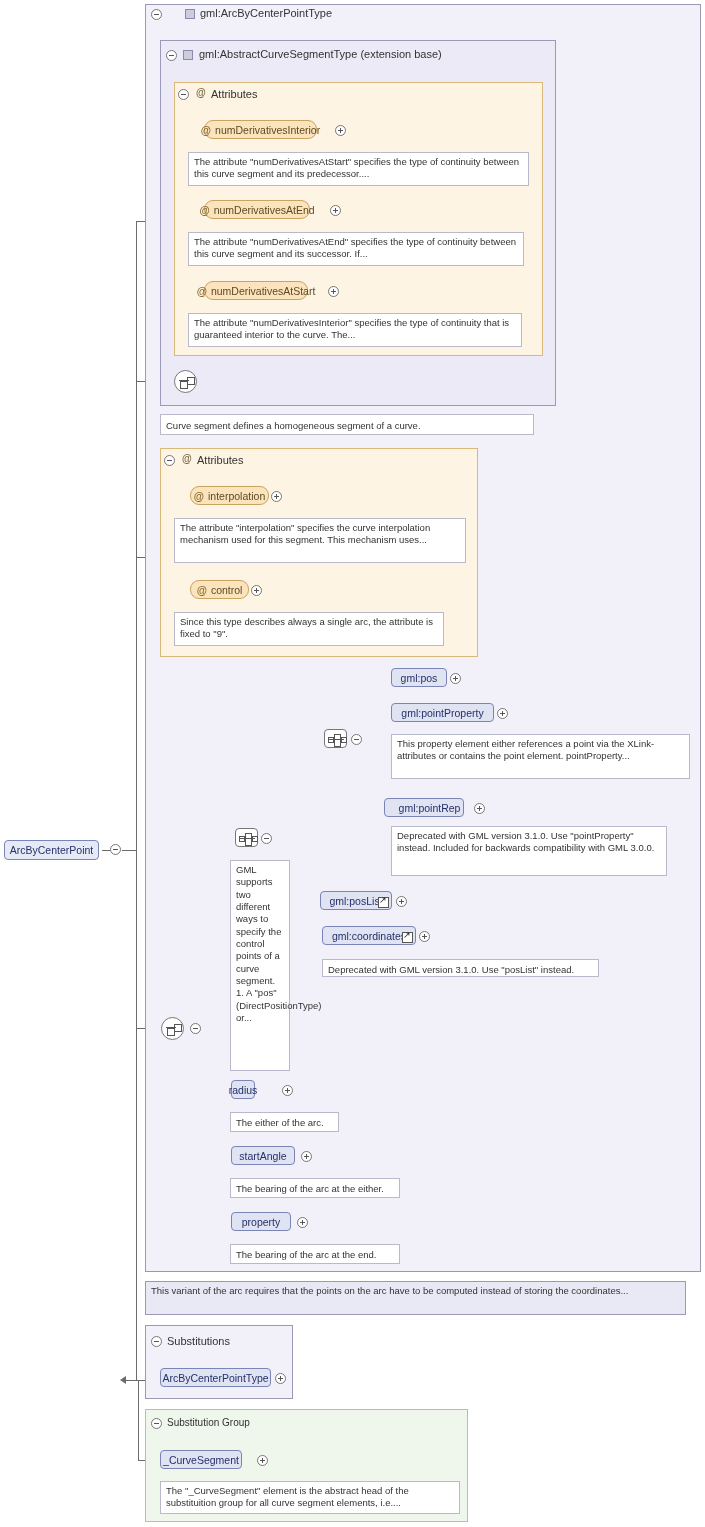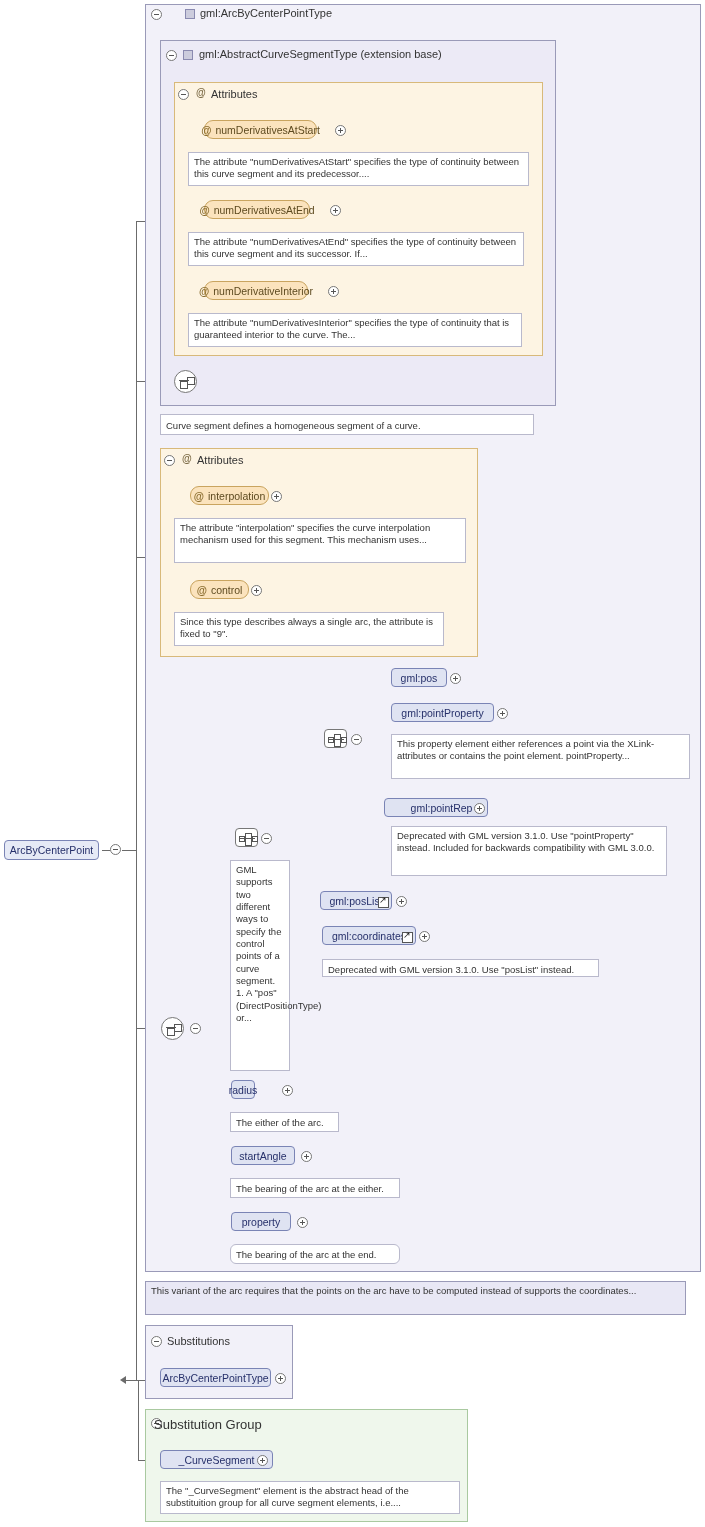--- a/index.html
+++ b/index.html
@@ -180,35 +180,35 @@
 <div class="abs sq" style="left:183px;top:50px;"></div>
 <div class="abs" style="left:199px;top:48px;font-size:11px;">gml:AbstractCurveSegmentType (extension base)</div>
 
 <div class="abs attrbox" style="left:174px;top:82px;width:369px;height:274px;"></div>
 <div class="abs circ" style="left:178px;top:89px;"></div>
 <div class="abs aticon" style="left:196px;top:87px;">@</div>
 <div class="abs" style="left:211px;top:88px;font-size:11px;">Attributes</div>
 
 <div class="abs pill pill-attr" style="left:204px;top:120px;width:113px;">
   <span class="at">@</span>
-  <span>numDerivativesAtStart</span>
+  <span>numDerivativesInterior</span>
 </div>
 <div class="abs circ plus" style="left:335px;top:125px;"></div>
 <div class="note" style="left:188px;top:152px;width:341px;height:34px;">The attribute "numDerivativesAtStart" specifies the type of continuity between this curve segment and its predecessor....</div>
 
 <div class="abs pill pill-attr" style="left:204px;top:200px;width:106px;">
   <span class="at">@</span>
   <span>numDerivativesAtEnd</span>
 </div>
 <div class="abs circ plus" style="left:330px;top:205px;"></div>
 <div class="note" style="left:188px;top:232px;width:336px;height:34px;">The attribute "numDerivativesAtEnd" specifies the type of continuity between this curve segment and its successor. If...</div>
 
 <div class="abs pill pill-attr" style="left:204px;top:281px;width:104px;">
   <span class="at">@</span>
-  <span>numDerivativeInterior</span>
+  <span>numDerivativesAtStart</span>
 </div>
 <div class="abs circ plus" style="left:328px;top:286px;"></div>
 <div class="note" style="left:188px;top:313px;width:334px;height:34px;">The attribute "numDerivativesInterior" specifies the type of continuity that is guaranteed interior to the curve. The...</div>
 
 <div class="abs circ-node" style="left:174px;top:370px;">
   <span class="g1"></span>
   <span class="g2"></span>
   <span class="gl"></span>
 </div>
 
@@ -253,21 +253,21 @@
   <span>gml:pos</span>
 </div>
 <div class="abs circ plus" style="left:450px;top:673px;"></div>
 
 <div class="abs pill pill-elem" style="left:391px;top:703px;width:103px;">
   <span>gml:pointProperty</span>
 </div>
 <div class="abs circ plus" style="left:497px;top:708px;"></div>
 <div class="note" style="left:391px;top:734px;width:299px;height:45px;">This property element either references a point via the XLink-attributes or contains the point element. pointProperty...</div>
 
-<div class="abs pill pill-elem" style="left:384px;top:798px;width:104px;padding-left:18px;">
+<div class="abs pill pill-elem" style="left:384px;top:798px;width:80px;padding-left:18px;">
   <span>gml:pointRep</span>
 </div>
 <div class="abs circ plus" style="left:474px;top:803px;"></div>
 <div class="note" style="left:391px;top:826px;width:276px;height:50px;">Deprecated with GML version 3.1.0. Use "pointProperty" instead. Included for backwards compatibility with GML 3.0.0.</div>
 
 <div class="abs pill pill-elem" style="left:320px;top:891px;width:72px;position:absolute;">
   <span>gml:posList</span>
   <span class="arrow-ne"></span>
 </div>
 <div class="abs circ plus" style="left:396px;top:896px;"></div>
@@ -290,39 +290,39 @@
 <div class="abs pill pill-elem" style="left:231px;top:1146px;width:64px;">
   <span>startAngle</span>
 </div>
 <div class="abs circ plus" style="left:301px;top:1151px;"></div>
 <div class="note" style="left:230px;top:1178px;width:170px;height:20px;line-height:14px;">The bearing of the arc at the either.</div>
 
 <div class="abs pill pill-elem" style="left:231px;top:1212px;width:60px;">
   <span>property</span>
 </div>
 <div class="abs circ plus" style="left:297px;top:1217px;"></div>
-<div class="note" style="left:230px;top:1244px;width:170px;height:20px;line-height:14px;border-radius:6px;">The bearing of the arc at the end.</div>
+<div class="note" style="left:230px;top:1244px;width:170px;height:20px;line-height:14px;">The bearing of the arc at the end.</div>
 
 <div class="abs circ-node" style="left:161px;top:1017px;">
   <span class="g1"></span>
   <span class="g2"></span>
   <span class="gl"></span>
 </div>
 <div class="abs circ" style="left:190px;top:1023px;"></div>
 
-<div class="note violet" style="left:145px;top:1281px;width:541px;height:34px;">This variant of the arc requires that the points on the arc have to be computed instead of supports the coordinates...</div>
+<div class="note violet" style="left:145px;top:1281px;width:541px;height:34px;">This variant of the arc requires that the points on the arc have to be computed instead of storing the coordinates...</div>
 
 <div class="abs substbox" style="left:145px;top:1325px;width:148px;height:74px;"></div>
 <div class="abs circ" style="left:151px;top:1336px;"></div>
 <div class="abs" style="left:167px;top:1335px;font-size:11px;">Substitutions</div>
 <div class="abs pill pill-elem" style="left:160px;top:1368px;width:111px;">
   <span>ArcByCenterPointType</span>
 </div>
 <div class="abs circ plus" style="left:275px;top:1373px;"></div>
 
 <div class="abs subgroupbox" style="left:145px;top:1409px;width:323px;height:113px;"></div>
 <div class="abs circ" style="left:151px;top:1418px;"></div>
-<div class="abs" style="left:154px;top:1417px;font-size:13px;">Substitution Group</div>
-<div class="abs pill pill-elem" style="left:160px;top:1450px;width:113px;">
+<div class="abs" style="left:167px;top:1417px;font-size:10px;">Substitution Group</div>
+<div class="abs pill pill-elem" style="left:160px;top:1450px;width:82px;">
   <span>_CurveSegment</span>
 </div>
 <div class="abs circ plus" style="left:257px;top:1455px;"></div>
 <div class="note" style="left:160px;top:1481px;width:300px;height:33px;">The "_CurveSegment" element is the abstract head of the substituition group for all curve segment elements, i.e....</div>
 
 </body></html>

